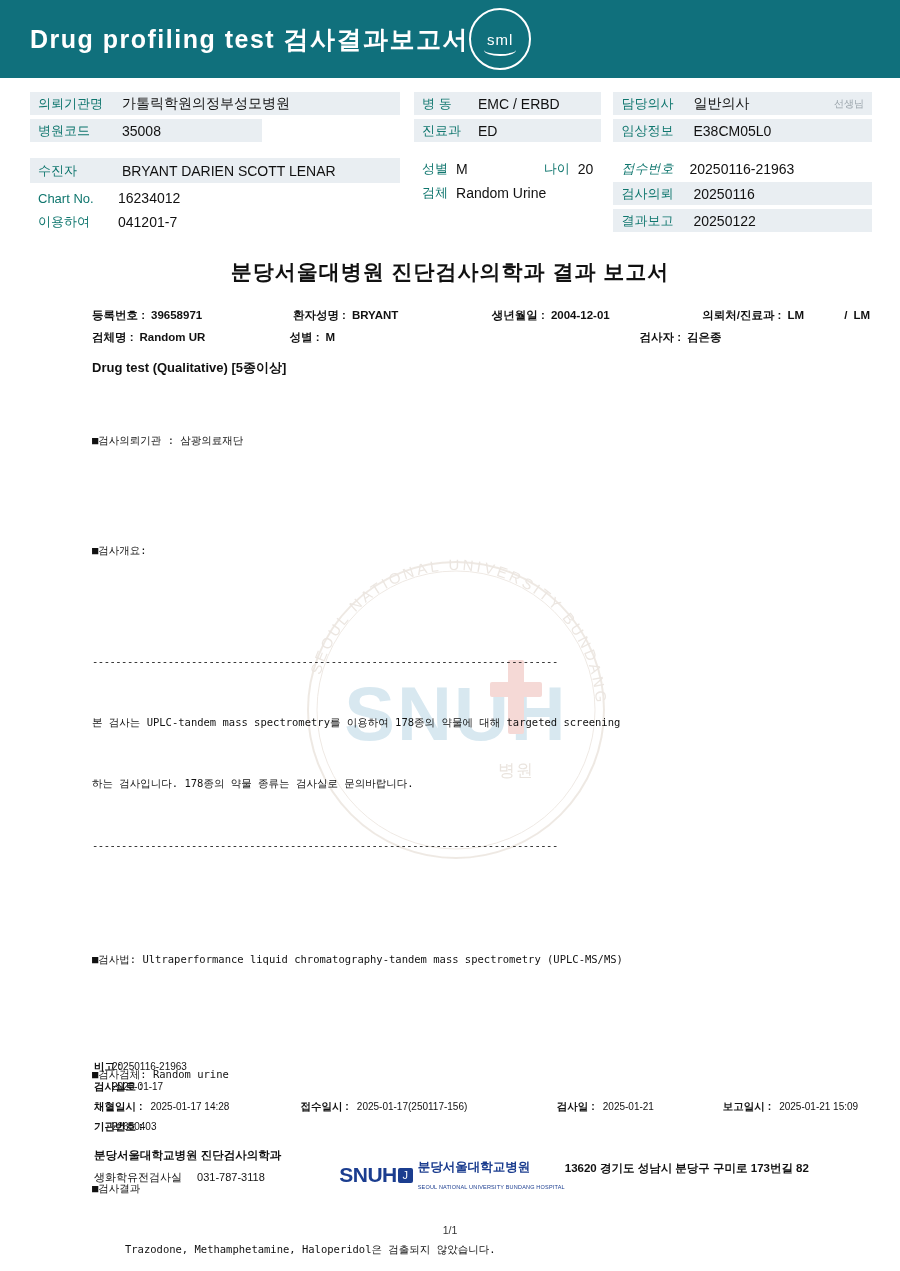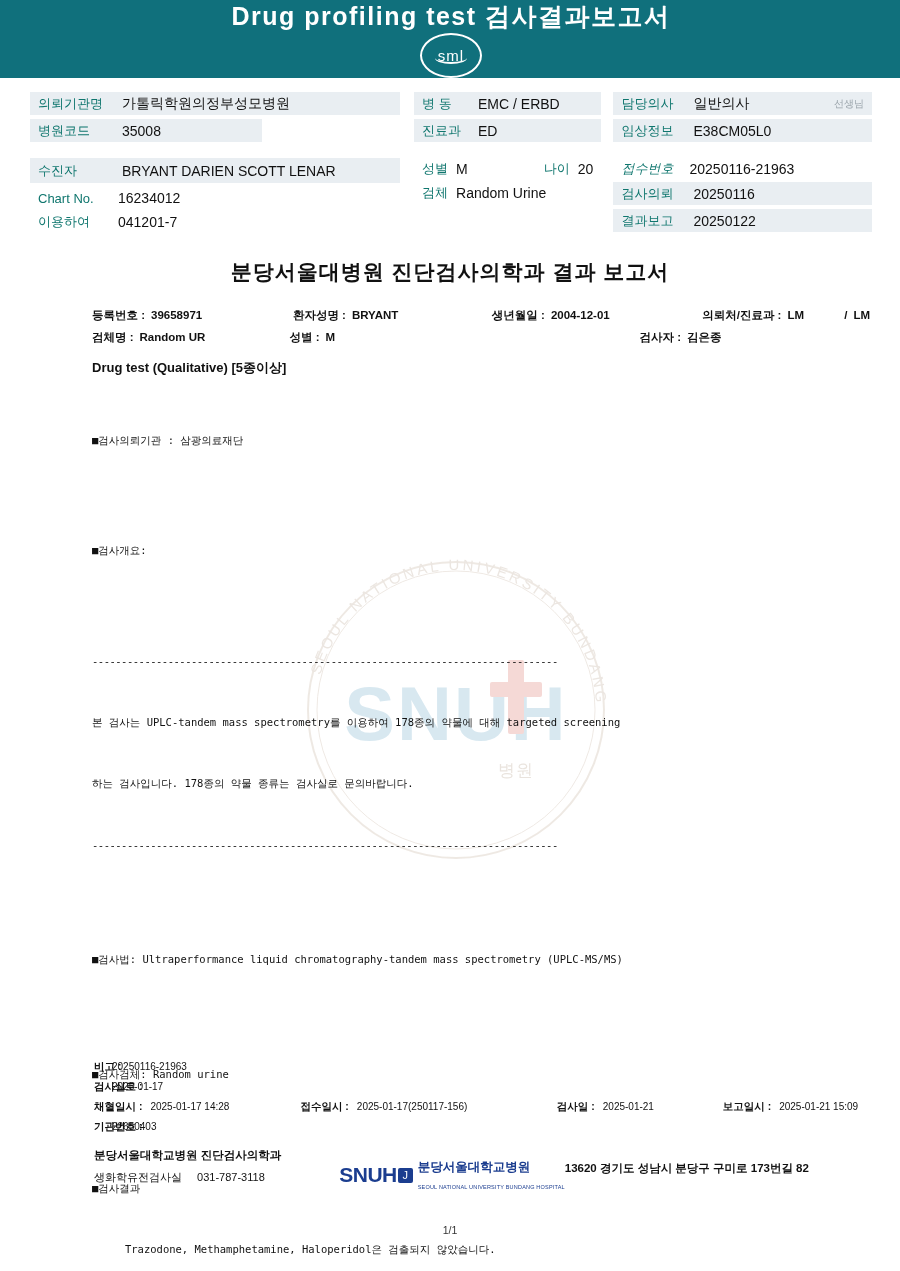--- a/index.html
+++ b/index.html
@@ -16,24 +16,23 @@
     overflow: hidden;
   }
 
   
   .header {
     height: 78px;
     background: #10707c;
     color: #ffffff;
     display: flex;
     align-items: center;
-    justify-content: space-between;
+    justify-content: flex-start;
     padding: 0 28px 0 30px;
     box-sizing: border-box;
-    flex-direction: column;
   }
   .header-title {
     font-size: 25px;
     font-weight: bold;
     letter-spacing: 1.5px;
     white-space: nowrap;
   }
   .sml-logo {
     width: 58px;
     height: 58px;

